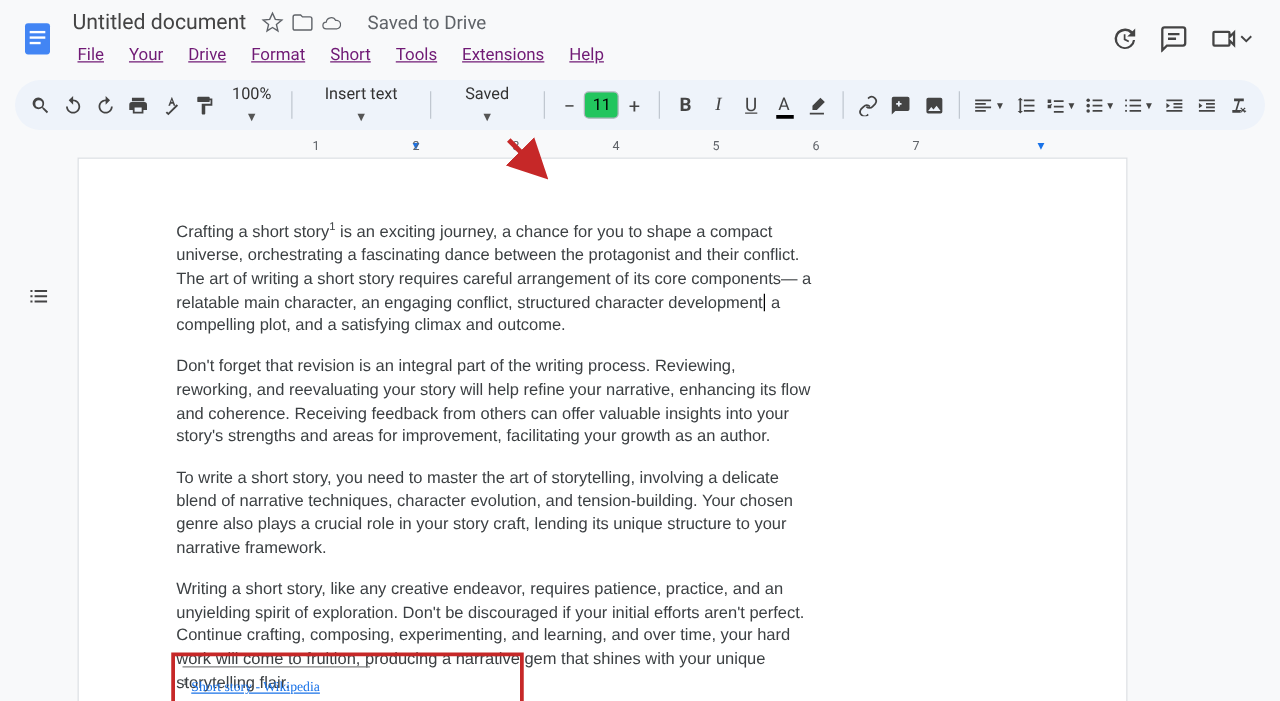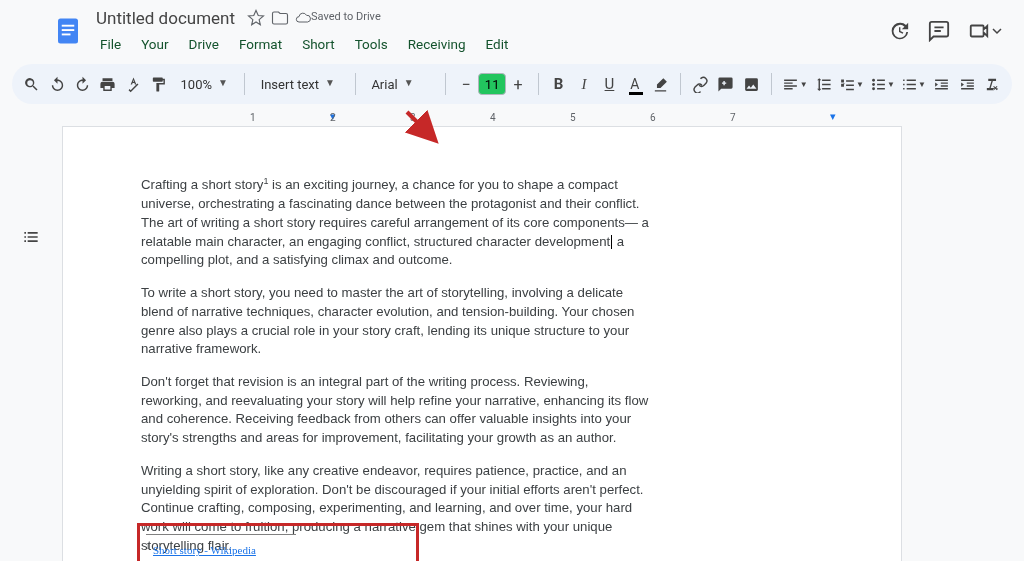--- a/index.html
+++ b/index.html
@@ -9,51 +9,50 @@
     width: 1024px;
     height: 561px;
     overflow: hidden;
     position: relative;
   }
   .topbar {
     display: flex;
     align-items: center;
     padding: 6px 12px 0 12px;
     background: #f8f9fa;
-    margin-left: 38px;
   }
   .logo {
     width: 36px; height: 36px; margin-right: 6px;
     display:flex;align-items:center;justify-content:center;
   }
   .logo svg { width: 30px; height: 30px; }
   .title-row { display:flex; align-items:center; gap:8px; }
   .doc-title { font-size: 17px; color:#444; padding:2px 4px; }
   .title-icons { display:flex; gap:6px; align-items:center; color:#555; }
   .title-icons .ic { width:18px;height:18px;fill:#5f6368; }
-  .saved { font-size:11px; color:#5f6368; display:flex; align-items:flex-start; gap:0;}
+  .saved { font-size:15px; color:#5f6368; display:flex; align-items:flex-end; gap:21px;}
   .menu-row { display:flex; gap:4px; padding-left:0; margin-top:2px;}
-  .menu-row span { font-size:13.5px; color:#14532d; padding:4px 8px; border-radius:4px; }
+  .menu-row span { font-size:13.5px; color:#701a75; padding:4px 8px; border-radius:4px;text-decoration:underline; }
   .right-icons { margin-left:auto; display:flex; gap:18px; align-items:center; padding-right:10px;}
   .right-icons .ic { width:22px;height:22px;fill:#444;}
   .toolbar {
     margin: 8px 12px 0 12px;
     background:#eef3fa;
     border-radius:24px;
     padding:4px 10px;
     display:flex;
     align-items:center;
     gap:6px;
     height:40px;
   }
   .tool { width:26px;height:26px; display:flex;align-items:center;justify-content:center;border-radius:4px;color:#444;}
   .tool svg{width:17px;height:17px;fill:#444;}
   .sep { width:1px;height:22px;background:#c0c7d0;margin:0 4px;}
   .zoom { font-size:13px;color:#333;display:flex;align-items:center;gap:4px;}
-  .drop { font-size:13px;color:#333;display:flex;align-items:flex-start;gap:6px;padding:0 6px;}
+  .drop { font-size:13px;color:#333;display:flex;align-items:center;gap:6px;padding:0 6px;flex-direction:column;}
   .drop .caret{font-size:10px;color:#555;}
   .fontsize { display:flex;align-items:center;gap:2px;}
   .fontsize .box{border:1px solid #b0b6bd;border-radius:4px;width:28px;height:22px;font-size:13px;display:flex;align-items:center;justify-content:center;background:#22c55e;}
   .fontsize .pm{width:20px;text-align:center;font-size:16px;color:#444;}
   .ruler-area { position:relative; margin-top:6px; }
   .hruler { margin-left:60px; height:16px; position:relative; font-size:10px; color:#5f6368;}
   .hruler .mark{position:absolute;top:2px;}
   .left-panel { position:absolute; left:16px; top:112px; }
   .outline-btn { width:30px;height:30px;border-radius:4px;display:flex;align-items:center;justify-content:center;}
   .outline-btn svg{width:20px;height:20px;fill:#444;}
@@ -125,22 +124,22 @@
         </span>
       </span>
     </div>
     <div class="menu-row">
       <span>File</span>
       <span>Your</span>
       <span>Drive</span>
       <span>Format</span>
       <span>Short</span>
       <span>Tools</span>
-      <span>Receiving</span>
-      <span>Edit</span>
+      <span>Extensions</span>
+      <span>Help</span>
     </div>
   </div>
   <div class="right-icons">
     <svg class="ic" viewBox="0 0 24 24">
         <path d="M13 3a9 9 0 1 0 8.94 10H20a7 7 0 1 1-2.05-5.66L15 10h7V3l-2.35 2.35A9 9 0 0 0 13 3zM12 8v5l4 2 .75-1.23-3.25-1.77V8z" fill="#444"></path>
       </svg>
     <svg class="ic" viewBox="0 0 24 24">
         <path d="M20 2H4a2 2 0 0 0-2 2v18l4-4h14a2 2 0 0 0 2-2V4a2 2 0 0 0-2-2z" fill="none" stroke="#444" stroke-width="2"></path>
         <path d="M7 8h10M7 12h7" stroke="#444" stroke-width="2"></path>
       </svg>
@@ -190,21 +189,21 @@
       <span>100%</span>
       <span class="caret">▼</span>
     </div>
   <div class="sep"></div>
   <div class="drop" style="min-width:90px;">
       <span>Insert text</span>
       <span class="caret">▼</span>
     </div>
   <div class="sep"></div>
   <div class="drop" style="min-width:70px;">
-      <span>Arial</span>
+      <span>Saved</span>
       <span class="caret">▼</span>
     </div>
   <div class="sep"></div>
   <div class="fontsize">
     <div class="pm tool">−</div>
     <div class="box">11</div>
     <div class="pm tool">+</div>
   </div>
   <div class="sep"></div>
   <div class="tool">
@@ -310,22 +309,22 @@
           <path d="M4 6h2v2H4zm4 0h12v2H8zM4 11h2v2H4zm4 0h12v2H8zM4 16h2v2H4zm4 0h12v2H8z"></path>
         </svg>
     </div>
   </div>
 
   <div class="page-wrap">
     <div class="page">
       <p>
         <span>Crafting a short story</span><sup>1</sup><span> is an exciting journey, a chance for you to shape a compact universe, orchestrating a fascinating dance between the protagonist and their conflict. The art of writing a short story requires careful arrangement of its core components— a relatable main character, an engaging conflict, structured character development</span><span class="cursor-mark"></span><span> a compelling plot, and a satisfying climax and outcome.</span>
       </p>
+      <p>Don't forget that revision is an integral part of the writing process. Reviewing, reworking, and reevaluating your story will help refine your narrative, enhancing its flow and coherence. Receiving feedback from others can offer valuable insights into your story's strengths and areas for improvement, facilitating your growth as an author.</p>
       <p>To write a short story, you need to master the art of storytelling, involving a delicate blend of narrative techniques, character evolution, and tension-building. Your chosen genre also plays a crucial role in your story craft, lending its unique structure to your narrative framework.</p>
-      <p>Don't forget that revision is an integral part of the writing process. Reviewing, reworking, and reevaluating your story will help refine your narrative, enhancing its flow and coherence. Receiving feedback from others can offer valuable insights into your story's strengths and areas for improvement, facilitating your growth as an author.</p>
       <p>Writing a short story, like any creative endeavor, requires patience, practice, and an unyielding spirit of exploration. Don't be discouraged if your initial efforts aren't perfect. Continue crafting, composing, experimenting, and learning, and over time, your hard work will come to fruition, producing a narrative gem that shines with your unique storytelling flair.</p>
 
       <div class="footnote-box">
         <div class="footnote-line"></div>
         <div class="footnote-text">
           <sup>1</sup><a href="#">Short story - Wikipedia</a>
         </div>
       </div>
     </div>
   </div>

